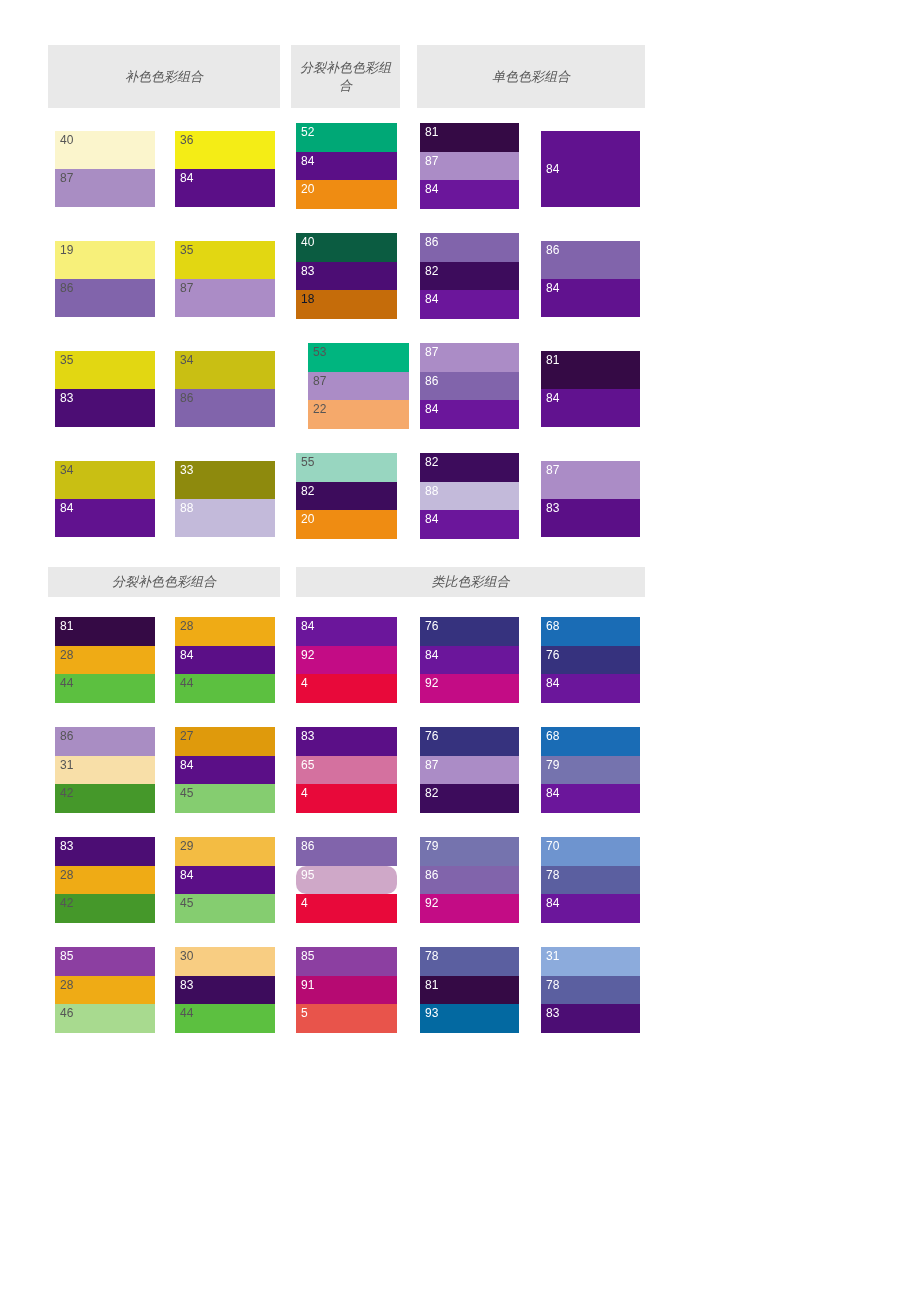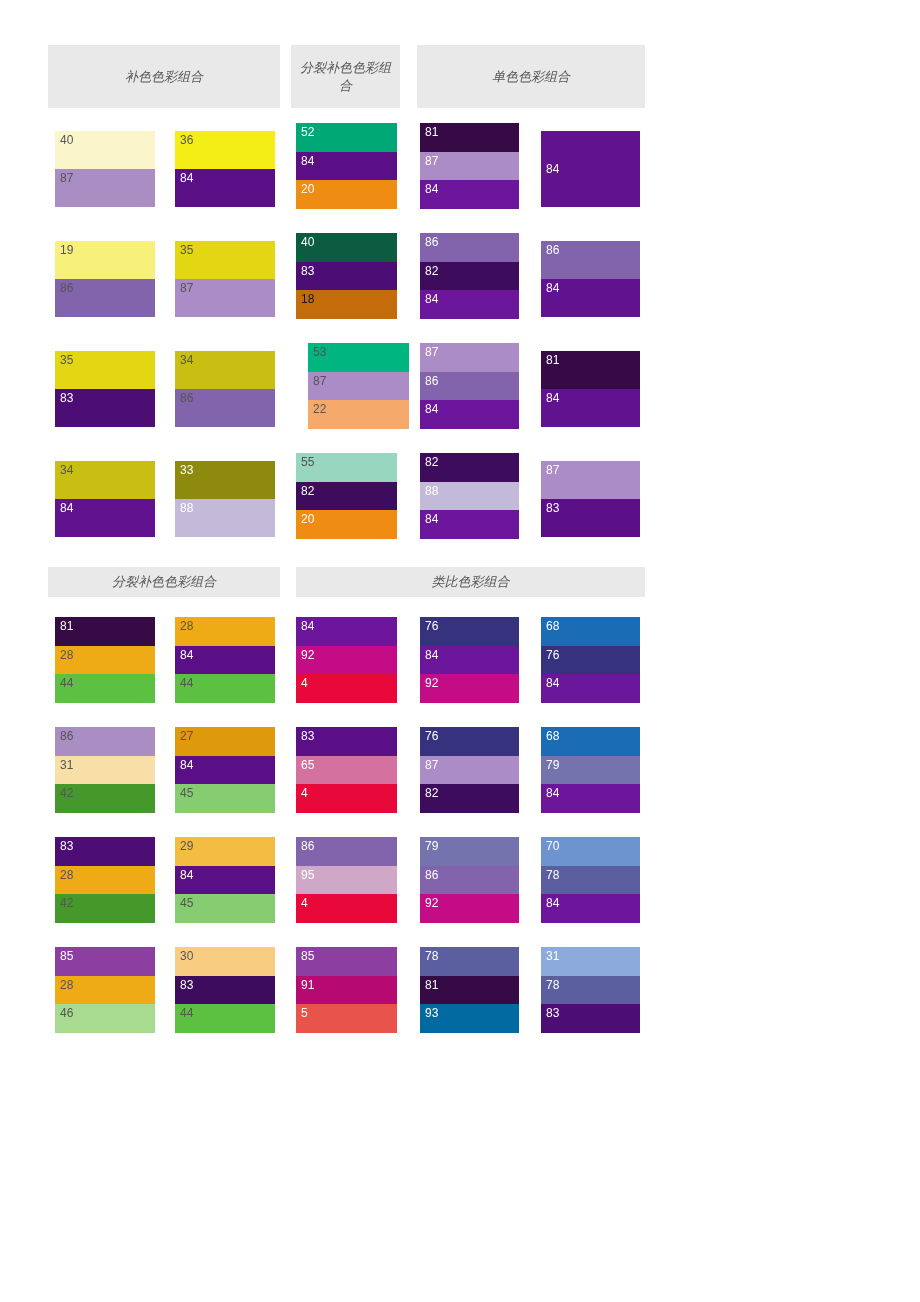--- a/index.html
+++ b/index.html
@@ -387,21 +387,21 @@
             <span class="lbl" style="color: rgb(255, 255, 255);">84</span>
           </div>
           <div class="band" style="background: rgb(133, 205, 112);">
             <span class="lbl" style="color: rgb(85, 85, 85);">45</span>
           </div>
         </div>
         <div class="sw" style="left: 296px; top: 837px; width: 101px; height: 86px;">
           <div class="band" style="background: rgb(129, 100, 171);">
             <span class="lbl" style="color: rgb(255, 255, 255);">86</span>
           </div>
-          <div class="band" style="background: rgb(207, 168, 200);">
+          <div class="band" style="background: rgb(207, 168, 200); border-radius: 10px;">
             <span class="lbl" style="color: rgb(255, 255, 255);">95</span>
           </div>
           <div class="band" style="background: rgb(232, 9, 58);">
             <span class="lbl" style="color: rgb(255, 255, 255);">4</span>
           </div>
         </div>
         <div class="sw" style="left: 420px; top: 837px; width: 99px; height: 86px;">
           <div class="band" style="background: rgb(117, 115, 174);">
             <span class="lbl" style="color: rgb(255, 255, 255);">79</span>
           </div>

